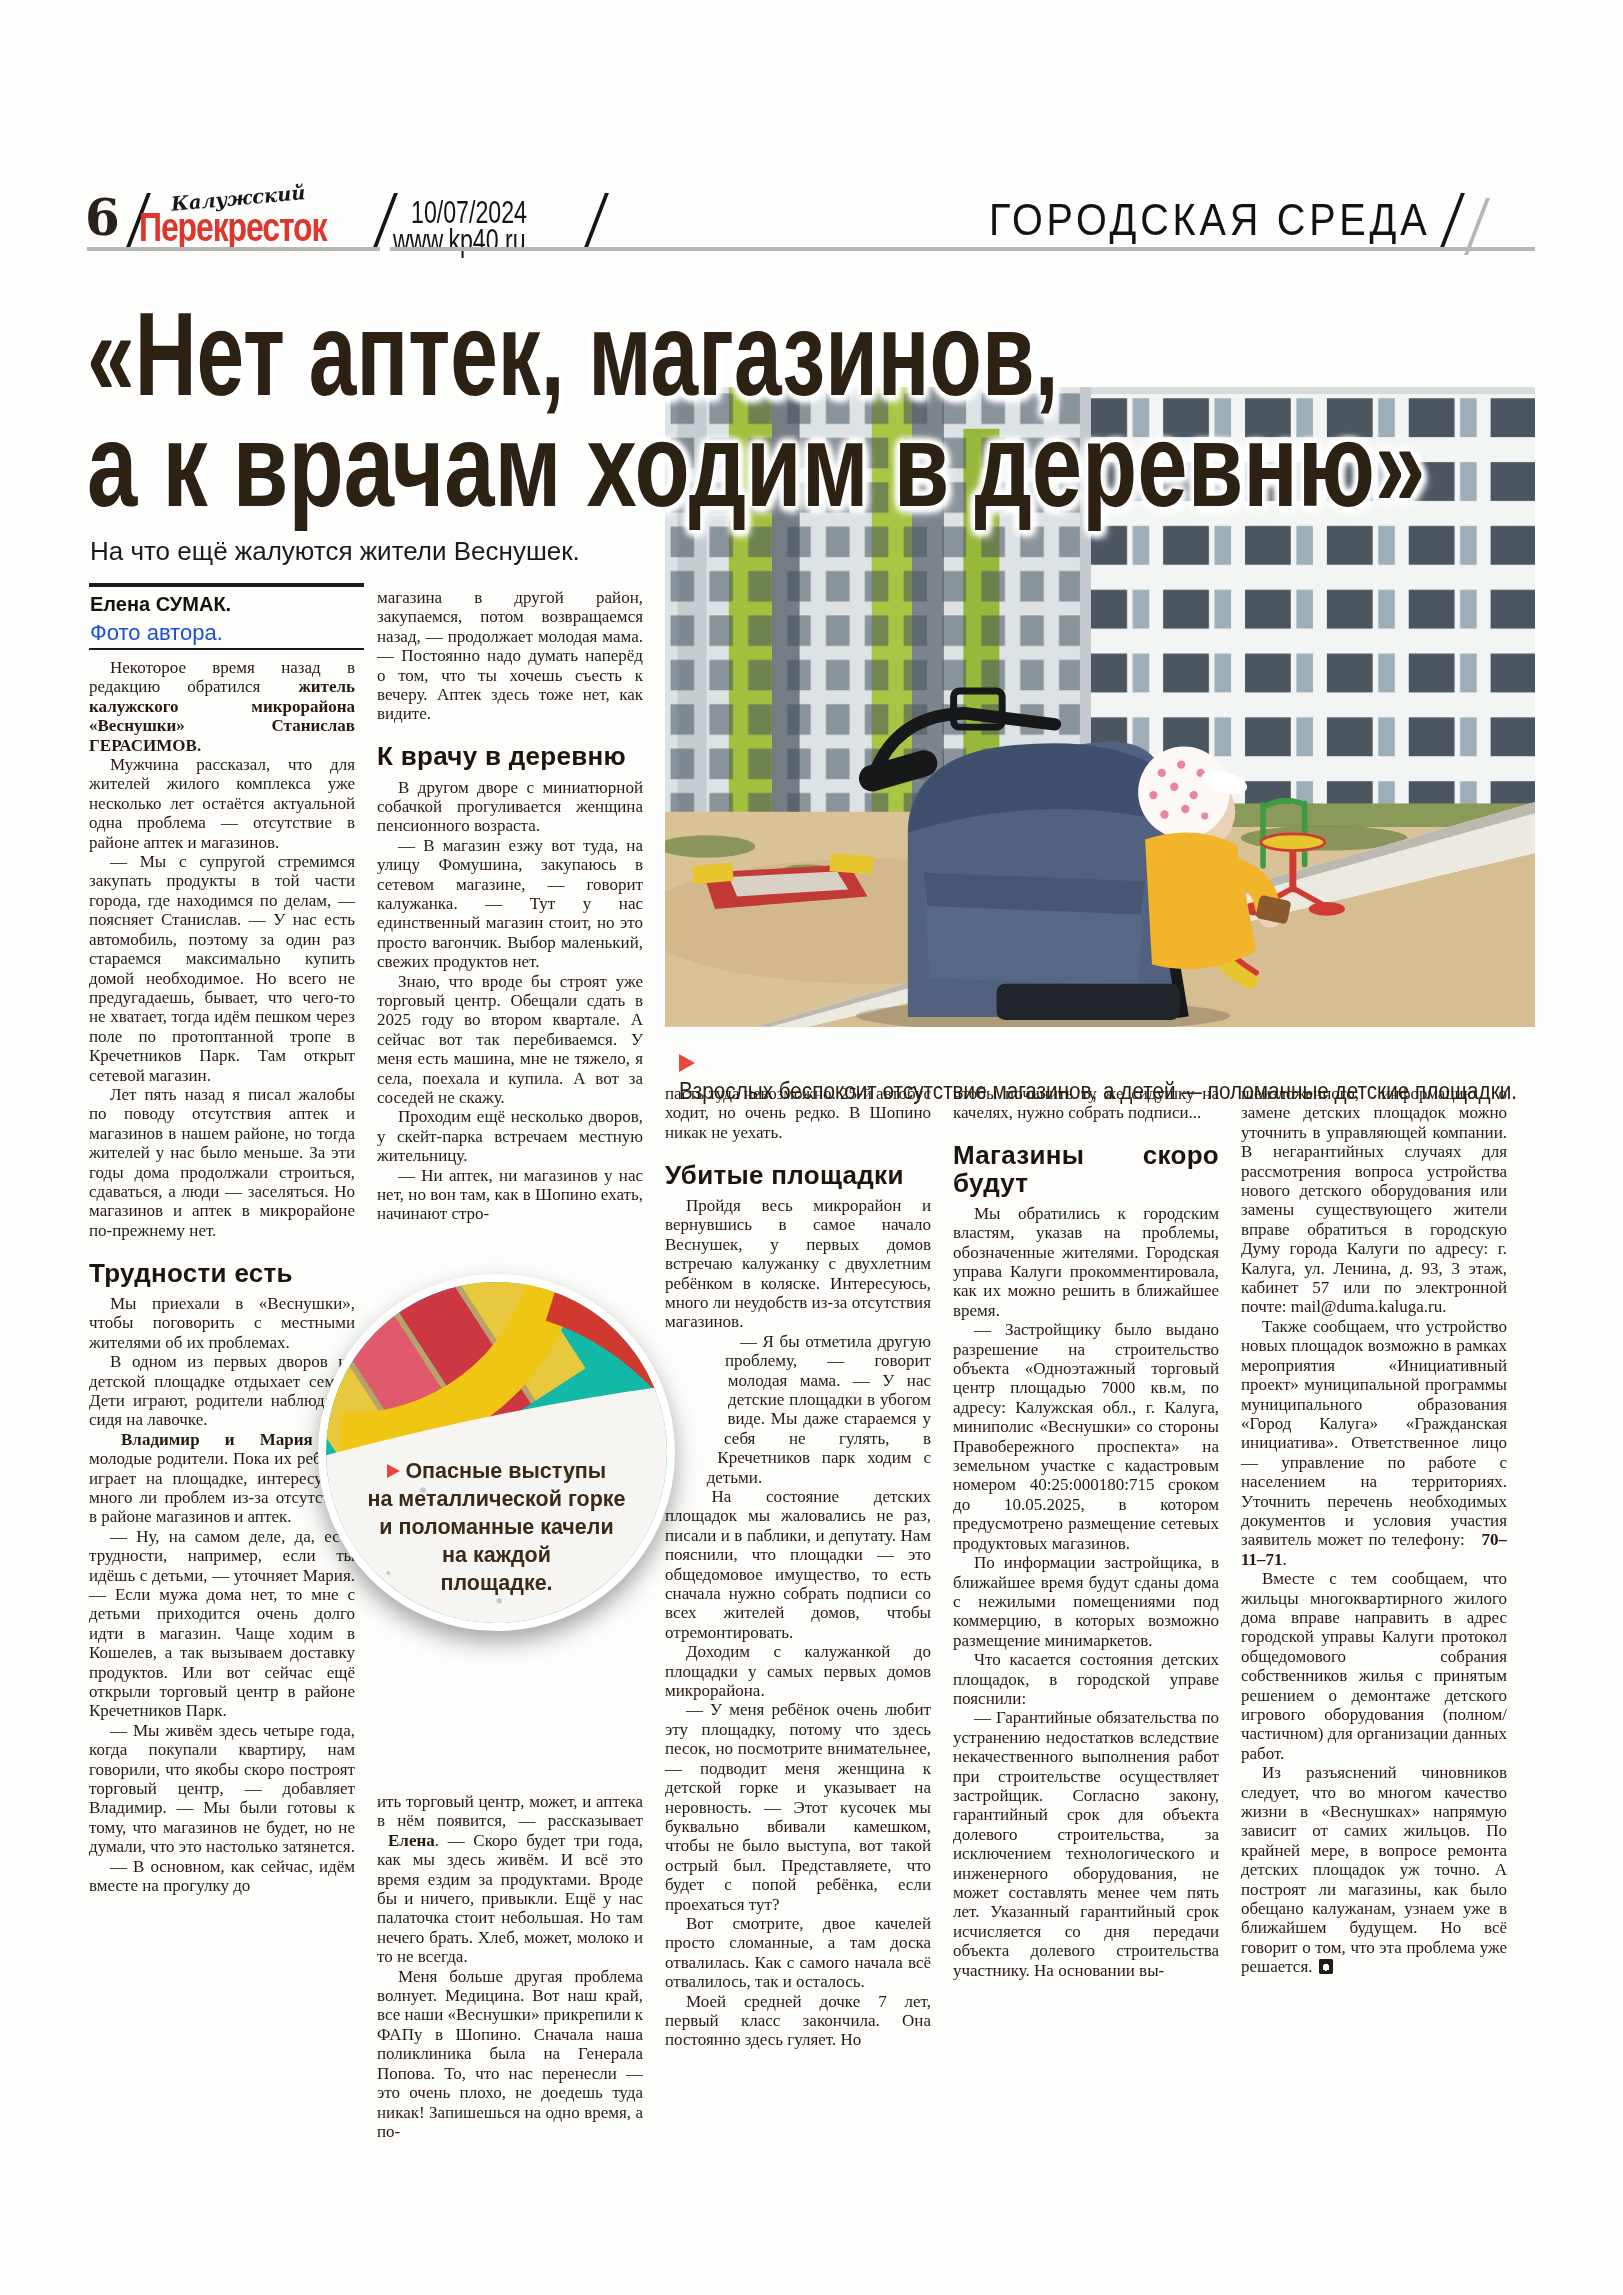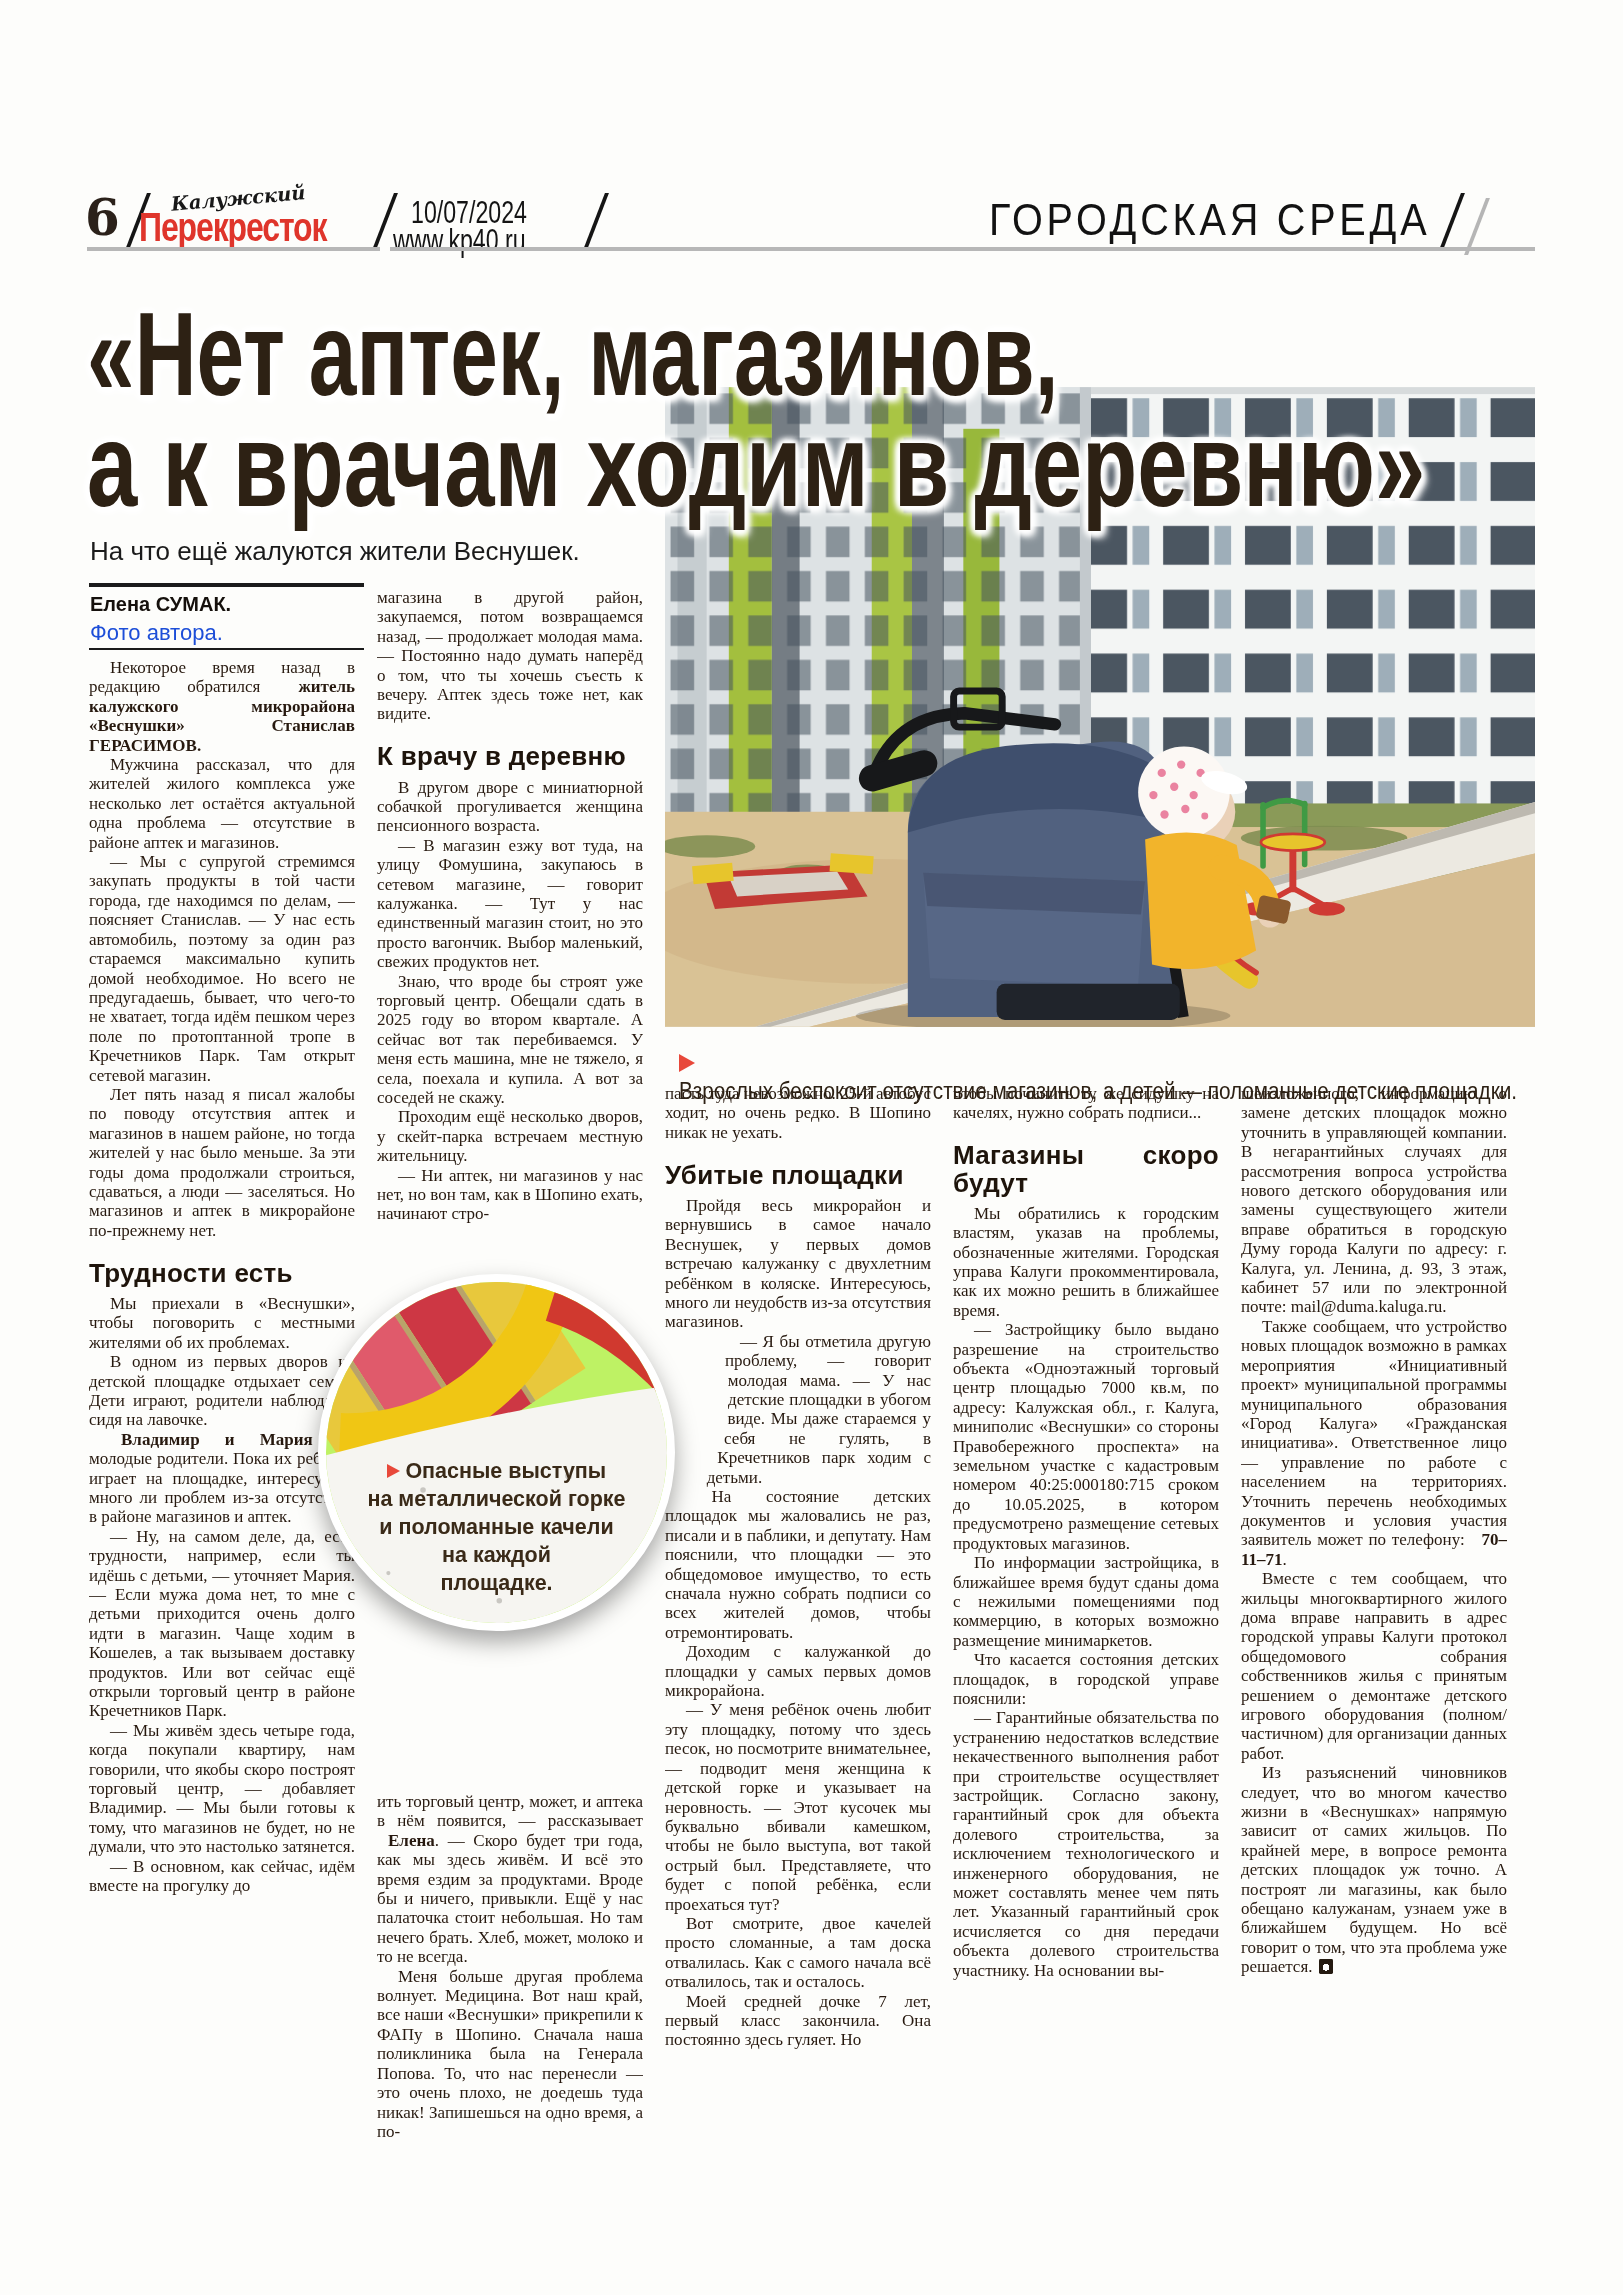--- a/index.html
+++ b/index.html
@@ -47,21 +47,21 @@
 
   
   .photo{z-index:1;overflow:hidden;background:#e9ecec;}
   .photocap{font-family:"Liberation Sans",sans-serif;font-weight:400;font-size:23px;color:#2d2114;z-index:6;margin-left:14px;}
   .arrow{display:inline-block;width:0;height:0;border-left:16.7px solid #e8483a;
          border-top:9.7px solid transparent;border-bottom:9.7px solid transparent;margin-right:8.3px;}
   .arrow.small{border-left-width:13px;border-top-width:7.6px;border-bottom-width:7.6px;margin-right:5.6px;}
 
   
   .inset{width:341px;height:341px;border-radius:50%;border:8.3px solid #ffffff;overflow:hidden;
-         box-shadow:0 11px 23.6px rgba(0,0,0,.35);z-index:7;background:#bef264;}
+         box-shadow:0 11px 23.6px rgba(0,0,0,.35);z-index:7;background:#14b8a6;}
   .insetcap{position:absolute;left:0;top:175px;width:100%;text-align:center;z-index:2;
             font-family:"Liberation Sans",sans-serif;font-weight:700;font-size:21.5px;line-height:28px;color:#3a2a18;}
 </style>
 </head>
 <body>
 
 <div class="page">
 
   <div class="abs" style="left:0;top:0;width:1623px;height:264px;">
     <div class="abs pagenum" style="left:85px;top:193px;">6</div>

